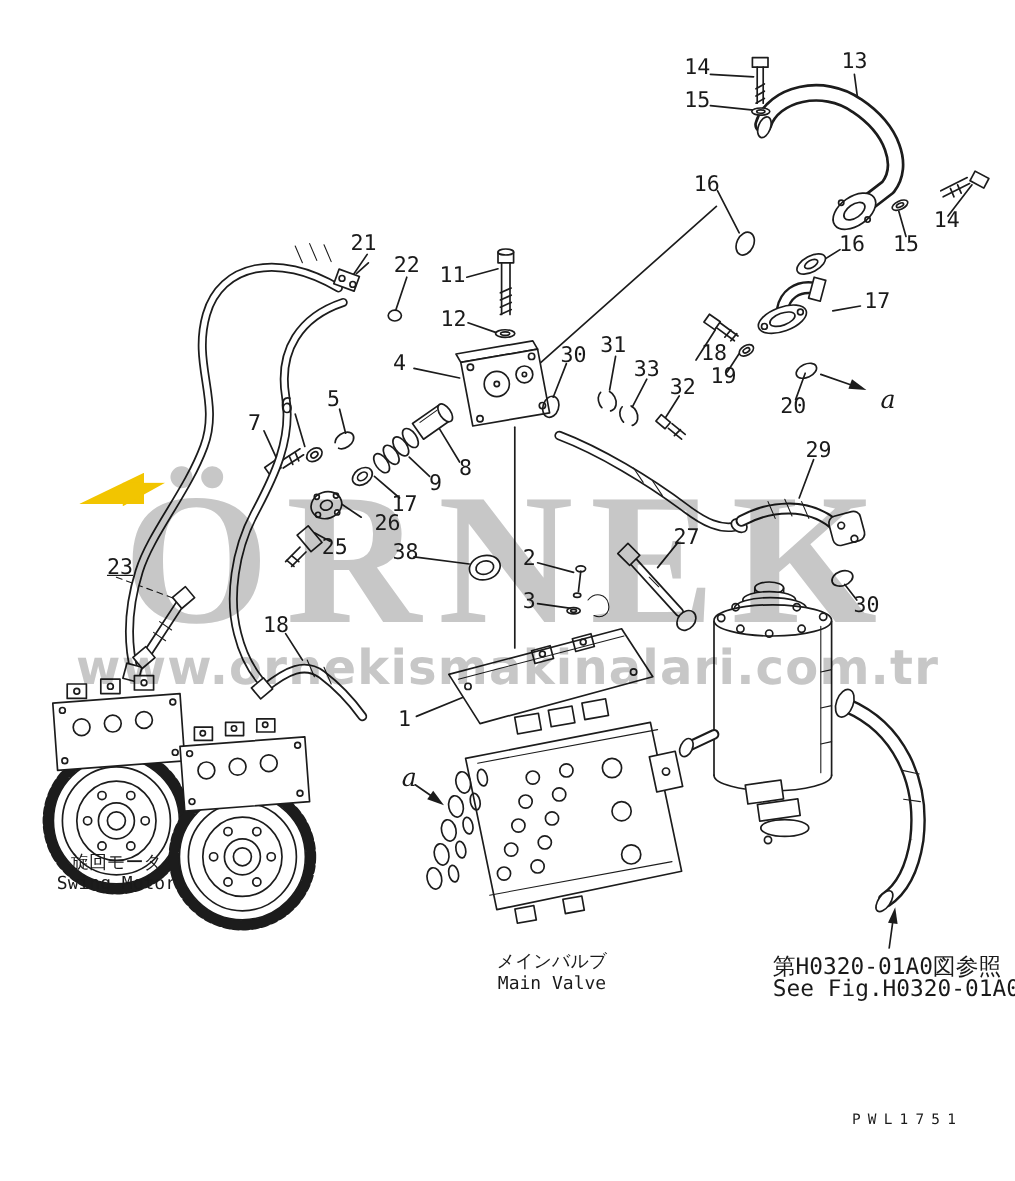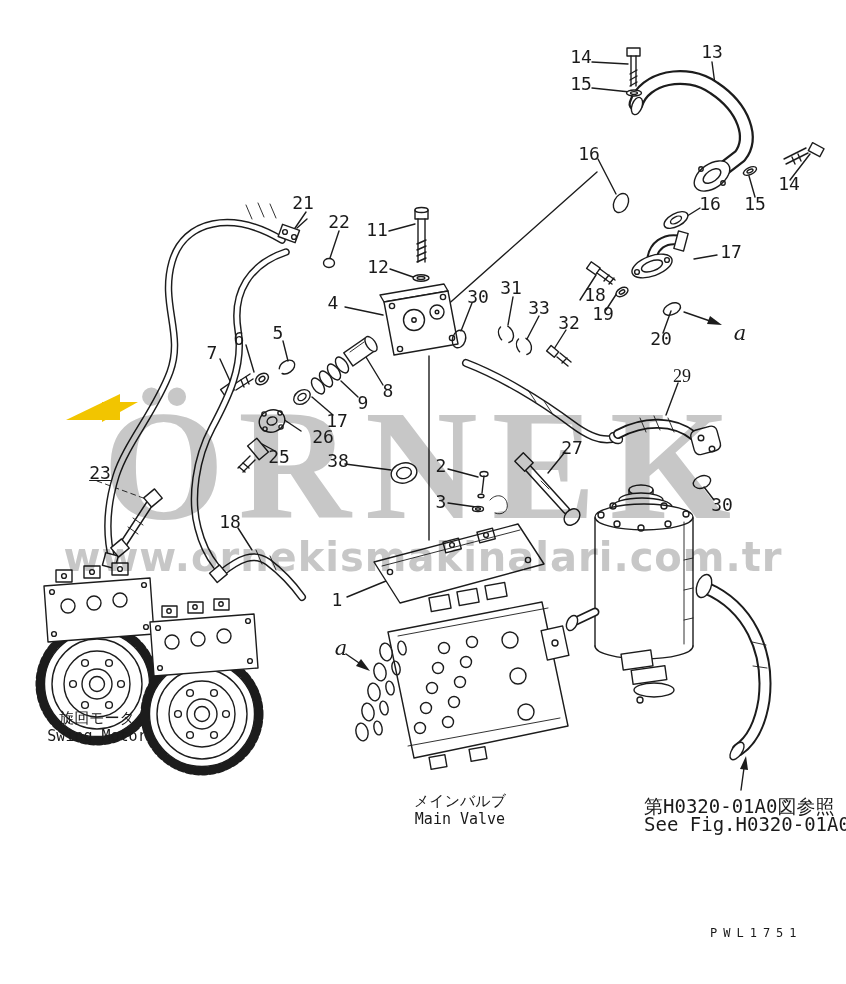--- a/index.html
+++ b/index.html
@@ -513,21 +513,21 @@
       <div class="callout" style="left: 212px; top: 353px;">7</div>
       <div class="callout" style="left: 388px; top: 391px;">8</div>
       <div class="callout" style="left: 363px; top: 403px;">9</div>
       <div class="callout" style="left: 337px; top: 421px;">17</div>
       <div class="callout" style="left: 306px; top: 437px; margin-left: 17px;">26</div>
       <div class="callout" style="left: 279px; top: 457px;">25</div>
       <div class="callout" style="left: 338px; top: 461px;">38</div>
       <div class="callout" style="left: 441px; top: 466px;">2</div>
       <div class="callout" style="left: 441px; top: 502px;">3</div>
       <div class="callout" style="left: 572px; top: 448px;">27</div>
-      <div class="callout" style="left: 682px; top: 376px; font-family: Liberation Serif, serif;">29</div>
+      <div class="callout" style="left: 682px; top: 376px;">29</div>
       <div class="callout" style="left: 100px; top: 473px; text-decoration: underline;">23</div>
       <div class="callout" style="left: 230px; top: 522px;">18</div>
       <div class="callout" style="left: 722px; top: 505px;">30</div>
       <div class="callout" style="left: 337px; top: 600px;">1</div>
       <div class="view-letter" style="left: 740px; top: 333px;">a</div>
       <div class="view-letter" style="left: 341px; top: 648px;">a</div>
       <div class="comp-label" style="left: 97px; top: 709px;">
         <div>旋回モータ</div>
         <div>Swing Motor</div>
       </div>

